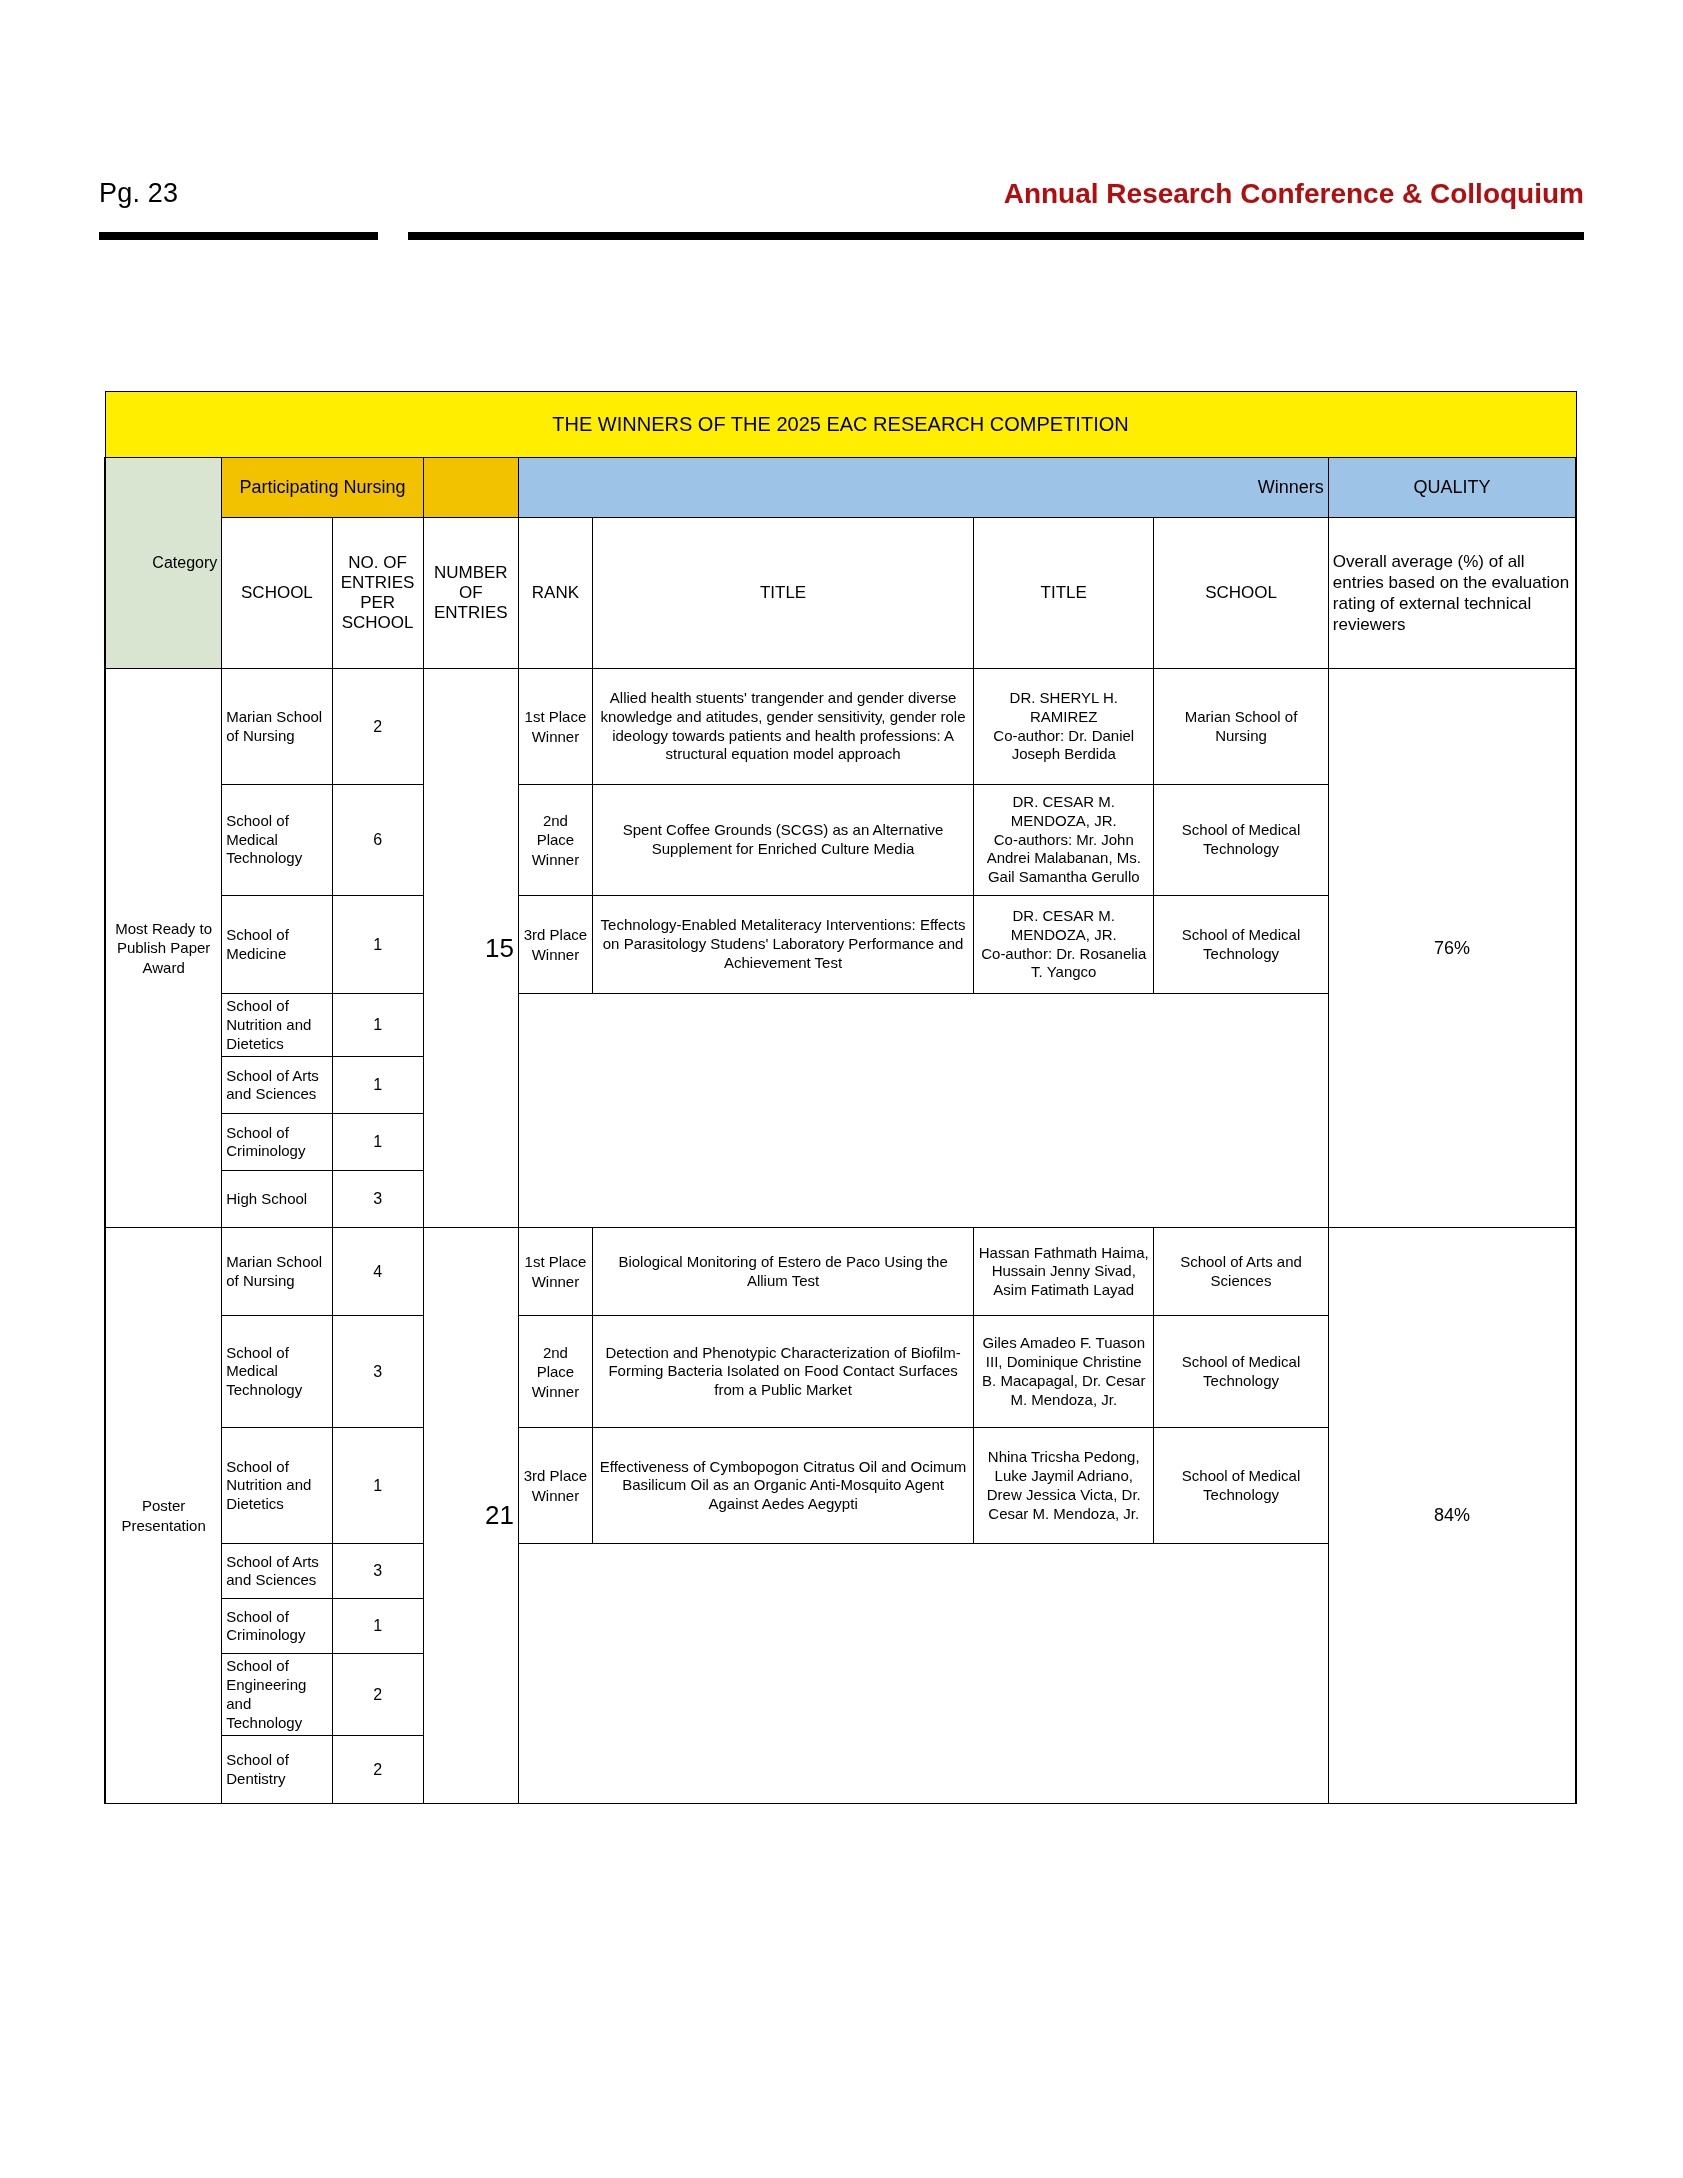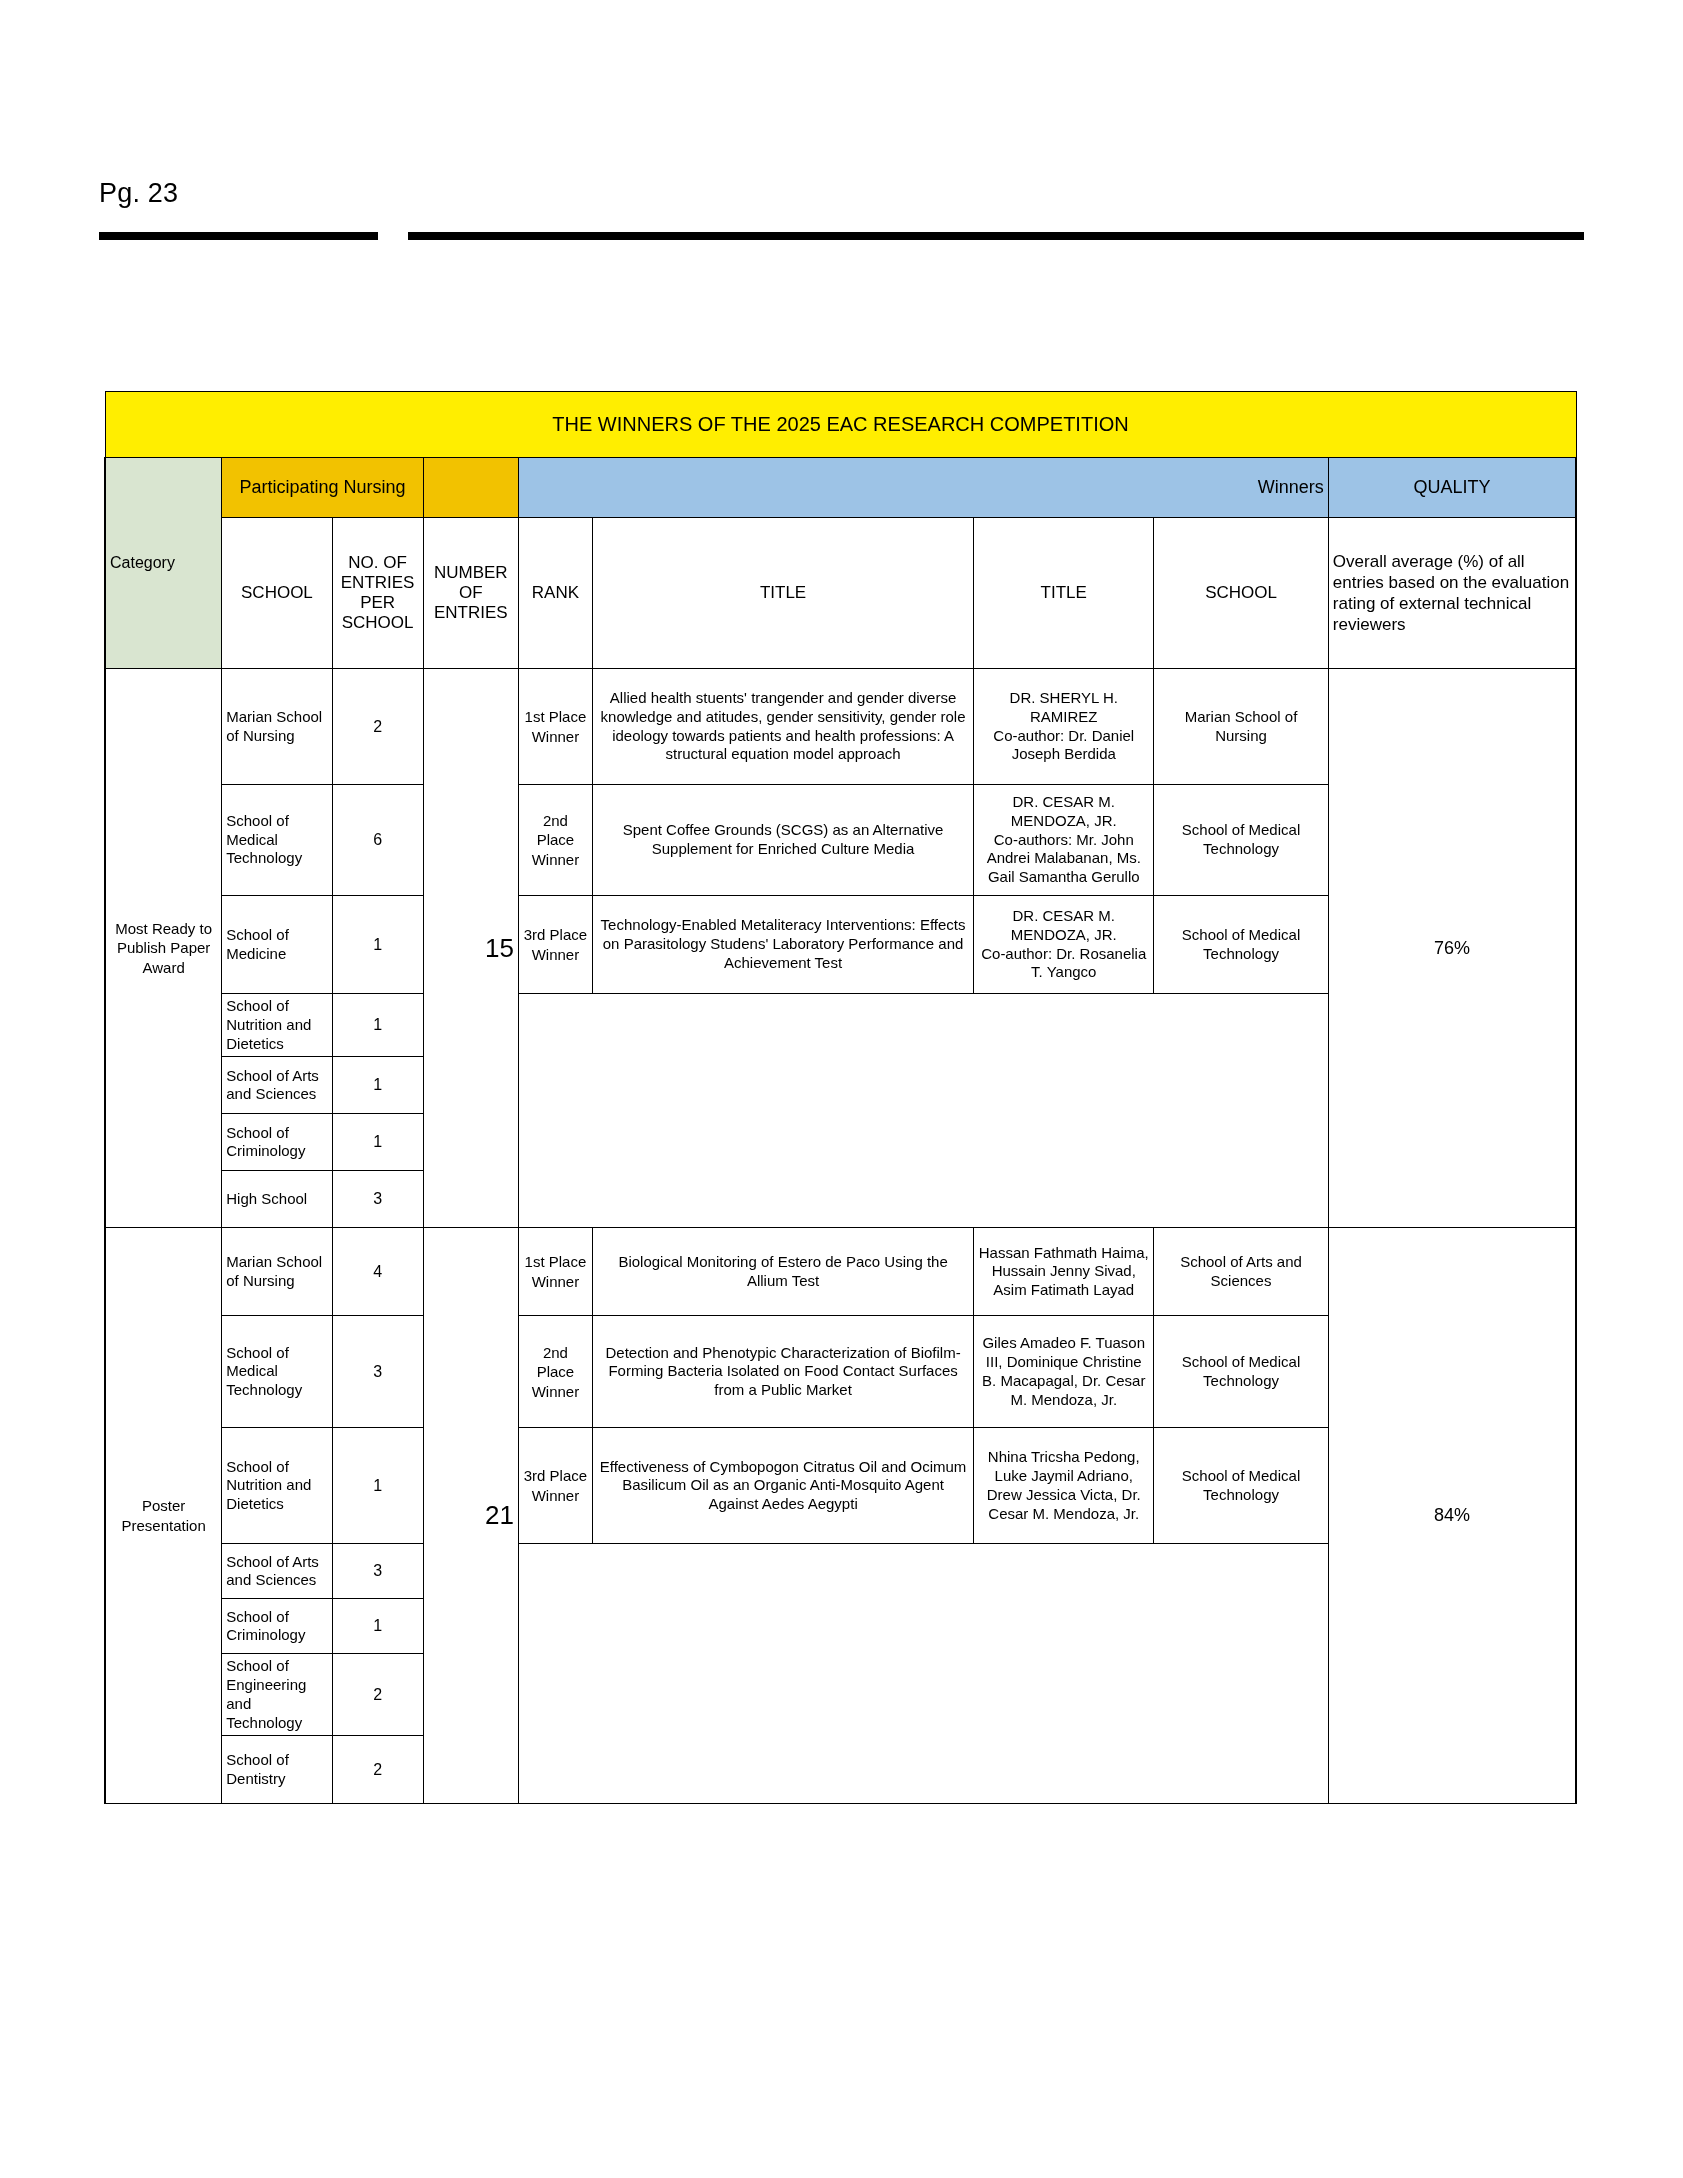--- a/index.html
+++ b/index.html
@@ -80,21 +80,21 @@
   .title-row td {
     background: #ffee00;
     text-align: center;
     font-weight: bold;
     font-size: 20px;
     height: 59px;
     border: 2px solid #000;
   }
   .grp-cat {
     background: #d9e5d0;
-    text-align: left;
+    text-align: right;
     font-weight: bold;
     font-size: 16px;
   }
   .grp-part {
     background: #f2c200;
     text-align: center;
     font-weight: bold;
     font-size: 18px;
     height: 53px;
   }
@@ -177,20 +177,21 @@
   .thick-bottom td { border-bottom: 3px solid #000; }
   .outer-left { border-left: 2px solid #000 !important; }
   .outer-right { border-right: 2px solid #000 !important; }
   .empty-cell { border: 1px solid #000; }
 </style>
 </head>
 <body>
 
 <div class="page-header">
   <div class="pg-label">Pg. 23</div>
+  <div class="header-title">Annual Research Conference &amp; Colloquium</div>
   <div class="rule-left"></div>
   <div class="rule-right"></div>
 </div>
 
 <div class="table-wrap">
 <table class="main">
   <colgroup>
     <col style="width:109px">
     <col style="width:103px">
     <col style="width:85px">

